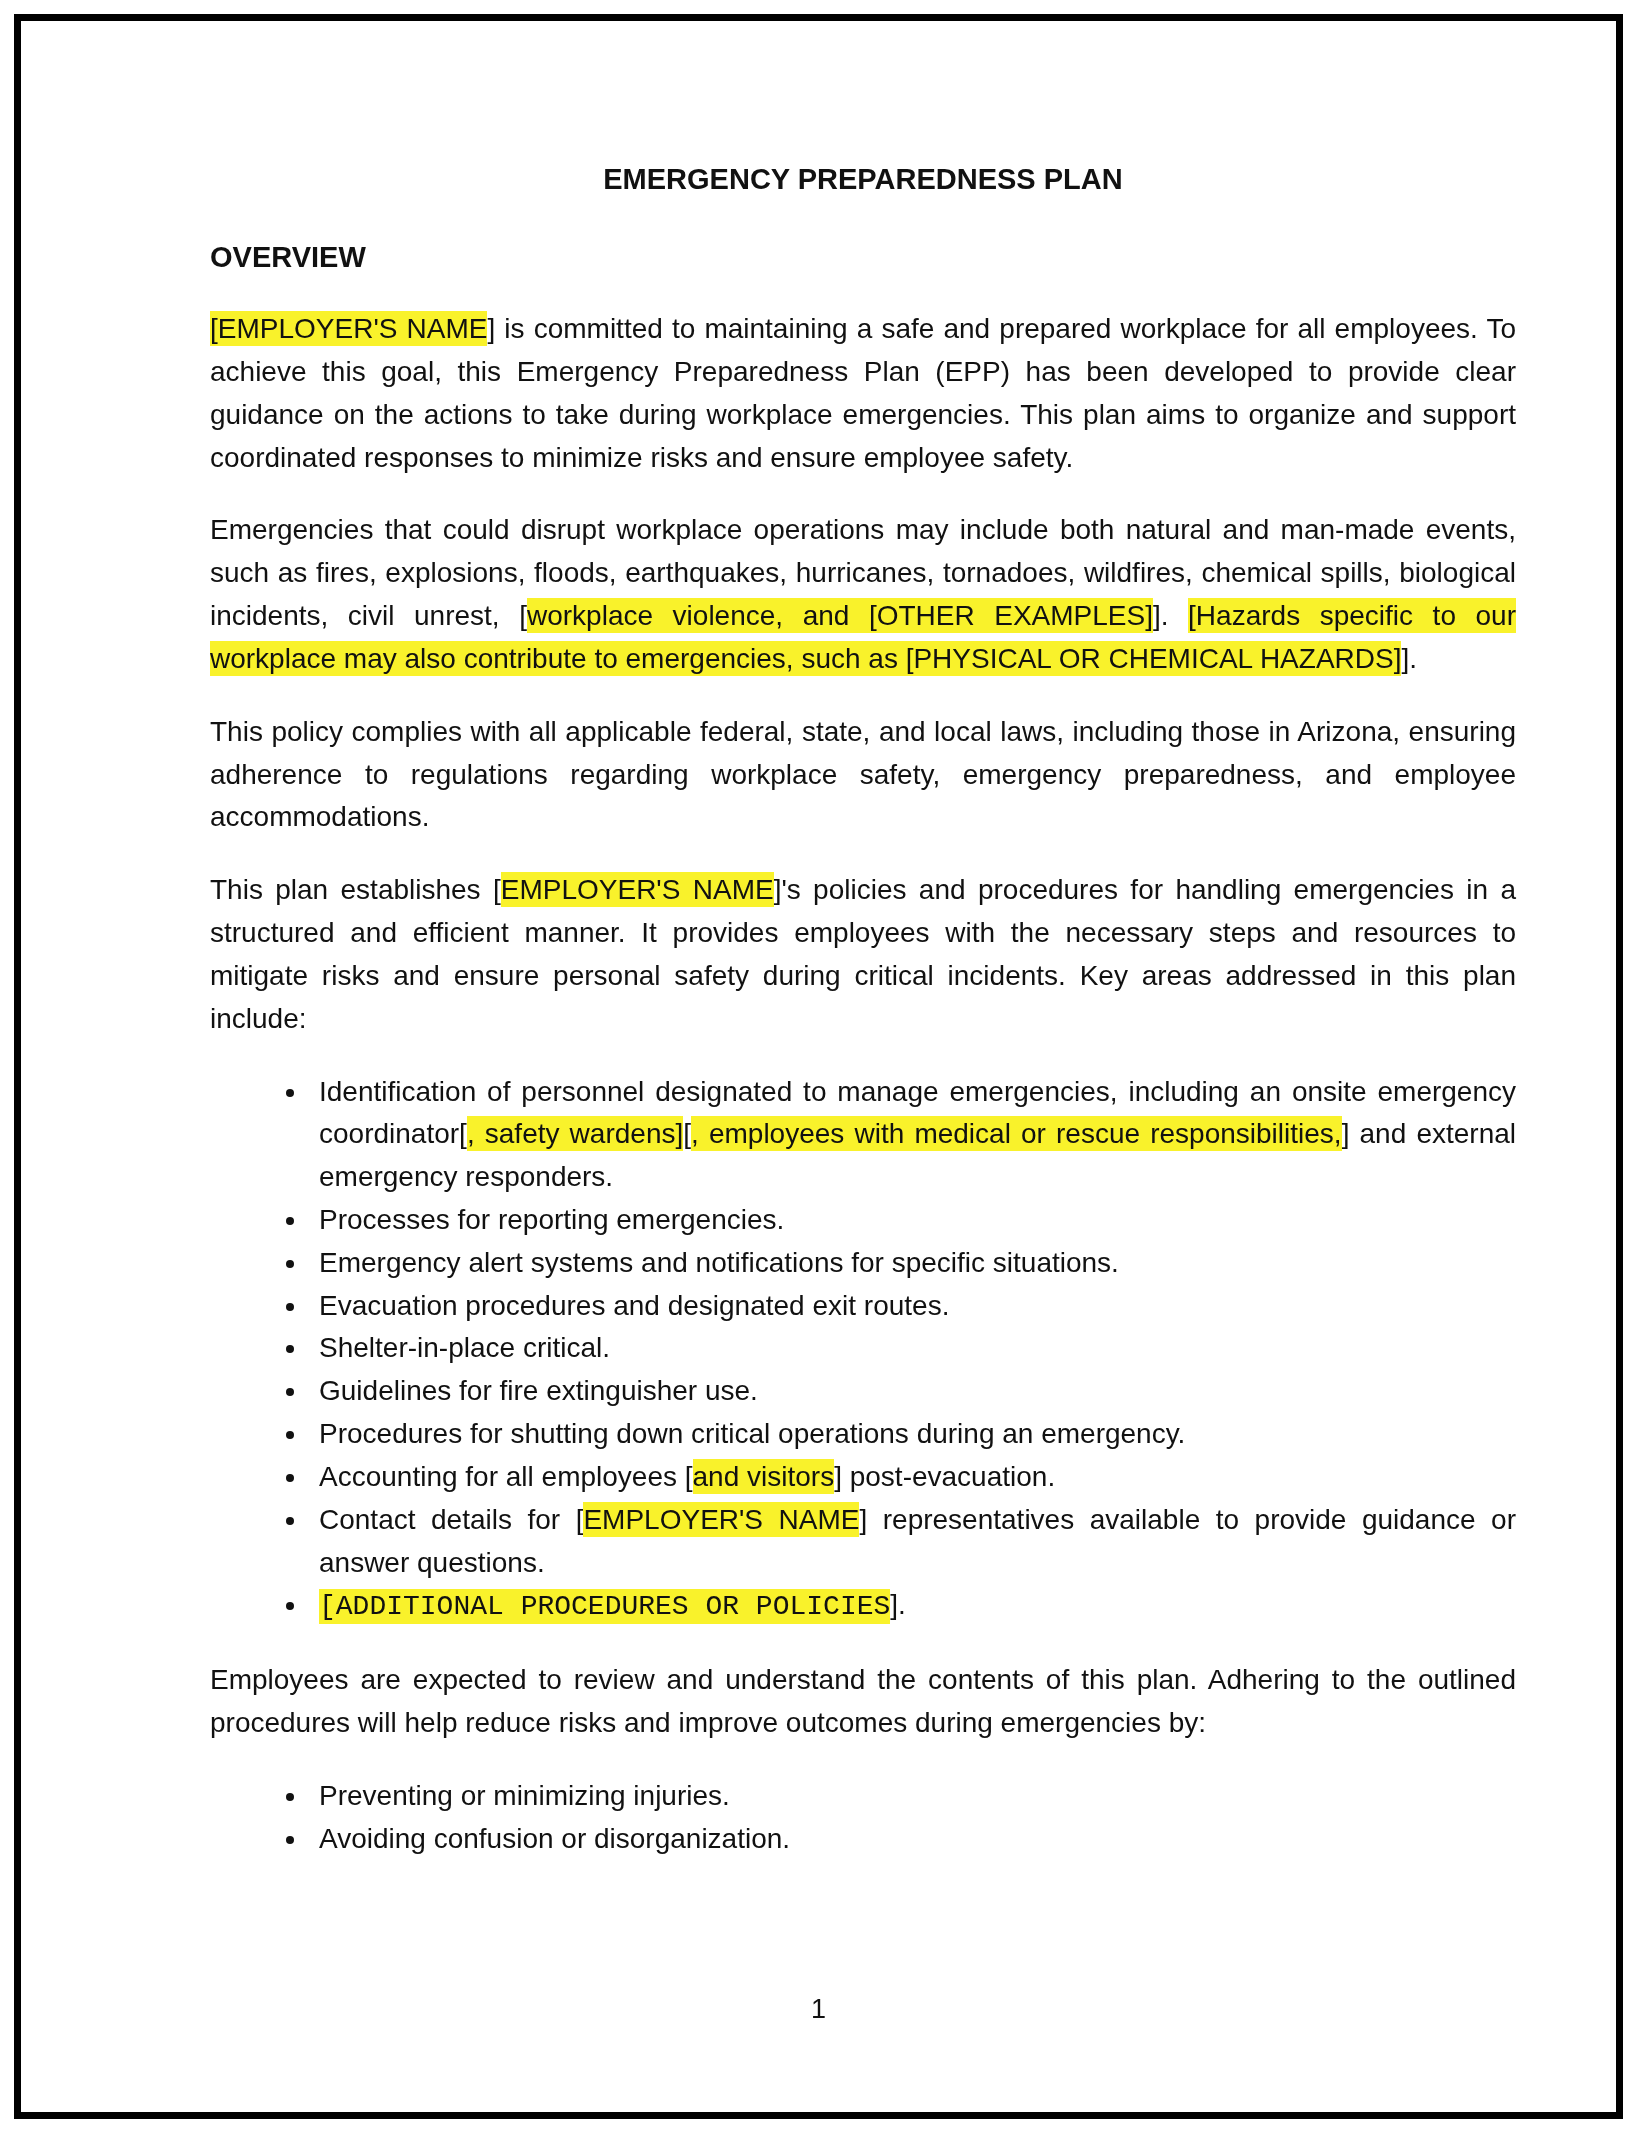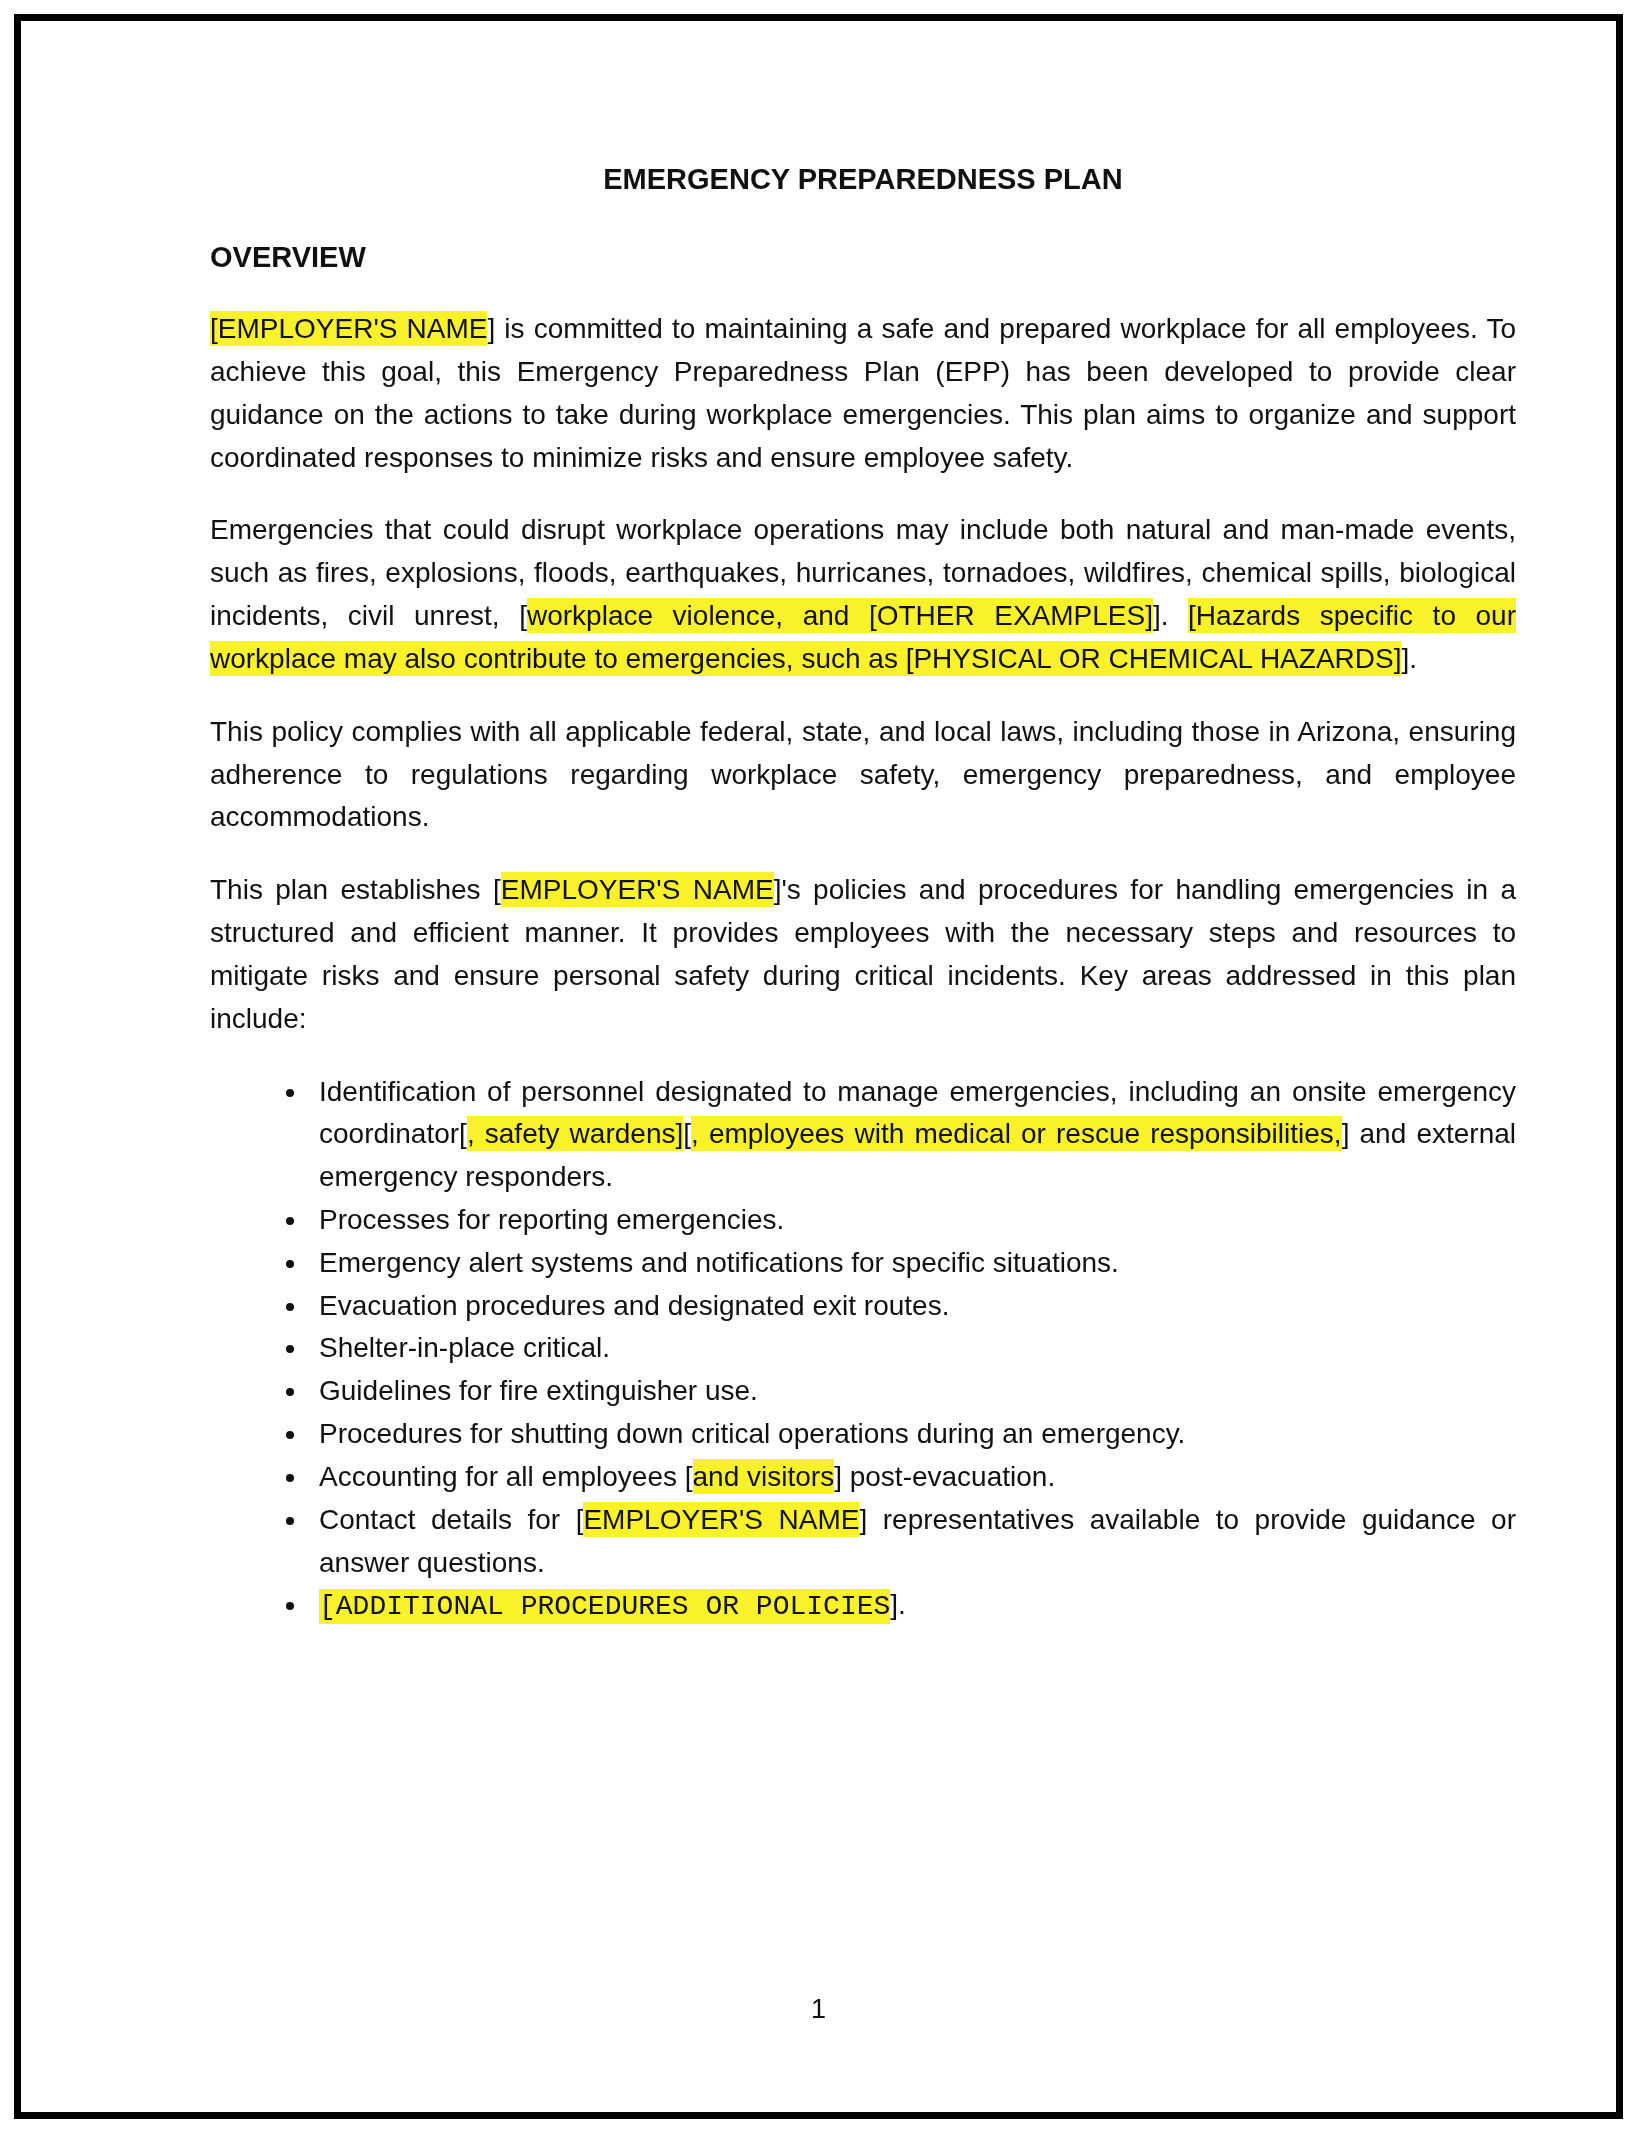--- a/index.html
+++ b/index.html
@@ -113,18 +113,23 @@
       <li><span>Evacuation procedures and designated exit routes.</span></li>
       <li><span>Shelter-in-place critical.</span></li>
       <li><span>Guidelines for fire extinguisher use.</span></li>
       <li><span>Procedures for shutting down critical operations during an emergency.</span></li>
       <li><span>Accounting for all employees [</span><span class="hl" style="background: rgb(249, 242, 43);">and visitors</span><span>] post-evacuation.</span></li>
       <li><span>Contact details for [</span><span class="hl" style="background: rgb(249, 242, 43);">EMPLOYER'S NAME</span><span>] representatives available to provide guidance or answer questions.</span></li>
       <li><span class="hl" style="background: rgb(249, 242, 43); font-family: Liberation Mono, monospace;">[ADDITIONAL PROCEDURES OR POLICIES</span><span>].</span></li>
     </ul>
 
 
+    <p class="body-par"><span>Employees are expected to review and understand the contents of this plan. Adhering to the outlined procedures will help reduce risks and improve outcomes during emergencies by:</span></p>
 
+    <ul class="doc-list">
+      <li><span>Preventing or minimizing injuries.</span></li>
+      <li><span>Avoiding confusion or disorganization.</span></li>
+    </ul>
 
   </div>
 
   <div class="page-number">1</div>
 </div>
 
 </body></html>

